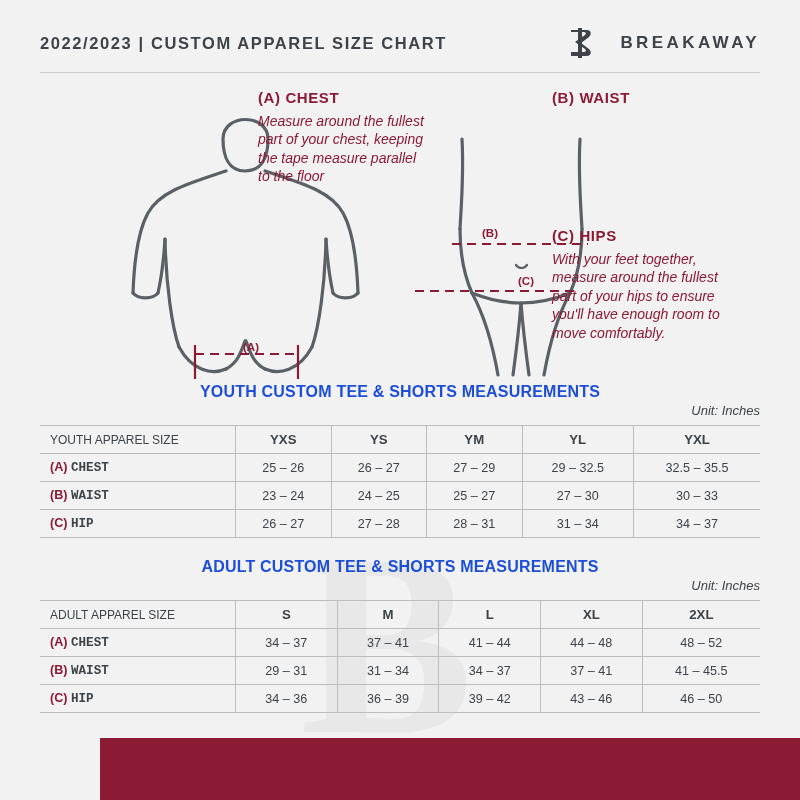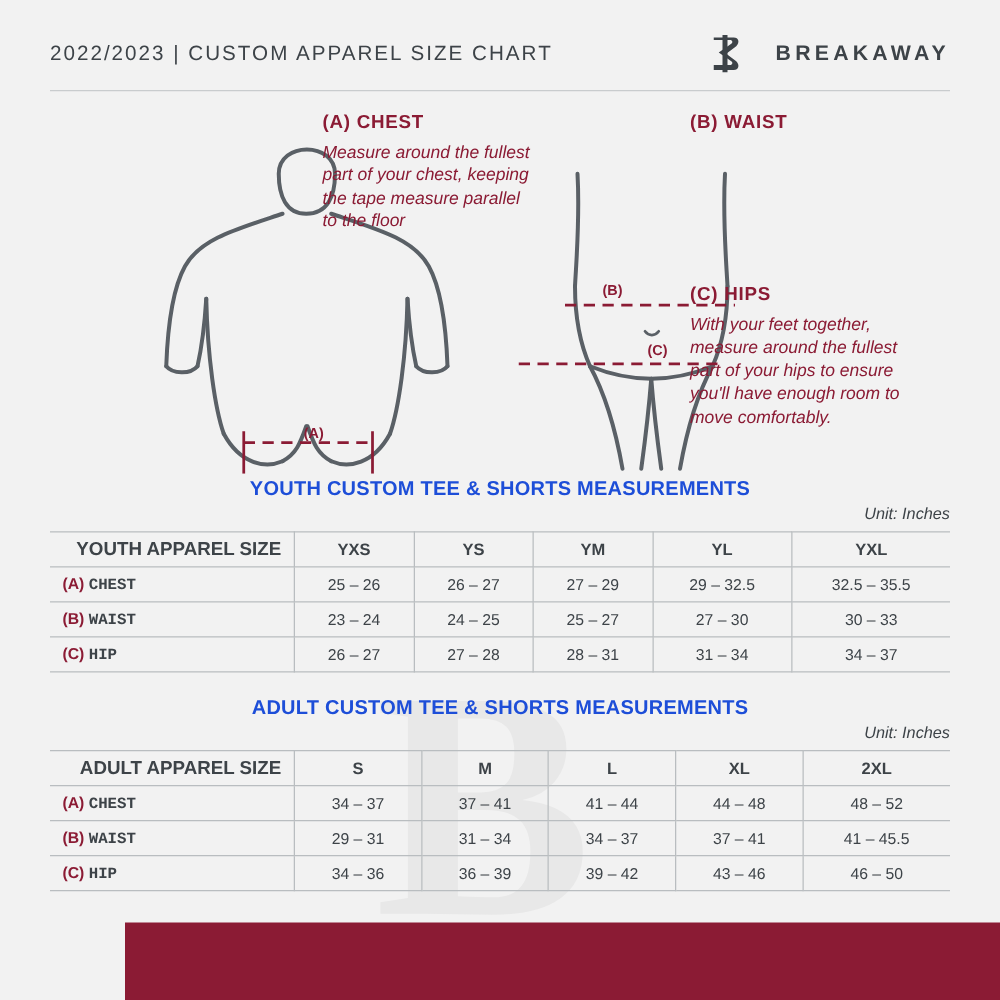--- a/index.html
+++ b/index.html
@@ -38,21 +38,21 @@
   
   .header {
     display: flex;
     align-items: center;
     justify-content: space-between;
     padding-top: 28px;
     padding-bottom: 8px;
   }
   .header-title {
     font-size: 16.5px;
-    font-weight: normal;
+    font-weight: bold;
     letter-spacing: 1.6px;
     color: #3d4348;
     white-space: nowrap;
   }
   .brand {
     display: flex;
     align-items: center;
     gap: 27px;
   }
   .brand-mark {
@@ -139,21 +139,21 @@
     color: #3d4348;
     background: transparent;
   }
   table tr th:first-child, table tr td:first-child {
     text-align: left;
     width: 175px;
     border-left: none;
   }
   table tr th:last-child, table tr td:last-child { border-right: none; }
   table thead th { font-weight: bold; font-size: 13.2px; }
-  table thead th:first-child { font-weight: bold; font-size: 15px; text-align: right; }
+  table thead th:first-child { font-weight: normal; font-size: 12px; }
   .rowlabel { font-weight: bold; font-family: Liberation Mono, monospace; }
   .tag { color: #8b1b34; font-weight: bold; }
 
   .footer-bar {
     position: absolute;
     left: 100px;
     right: 0;
     bottom: 0;
     height: 62px;
     background: #8b1b34;

